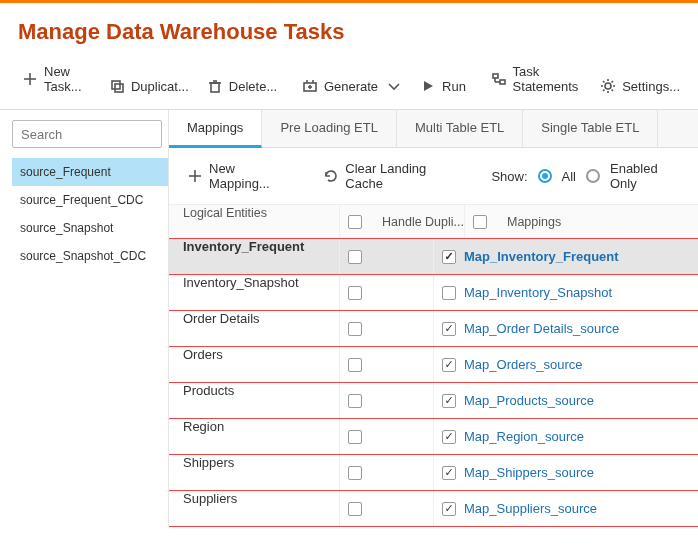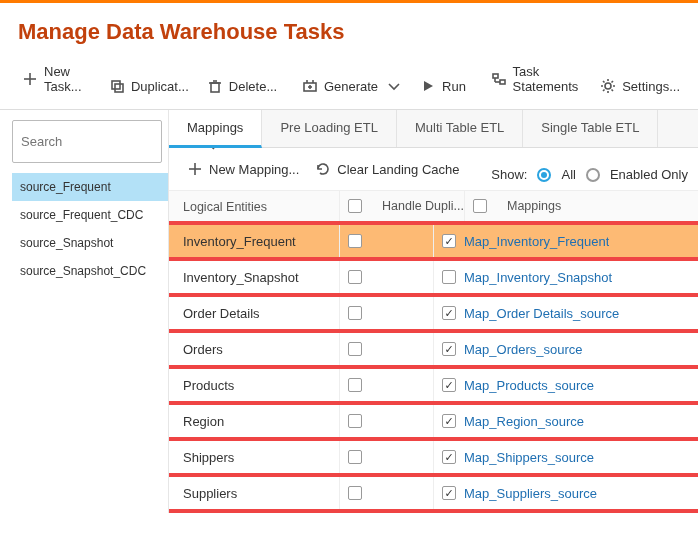--- a/index.html
+++ b/index.html
@@ -44,21 +44,21 @@
   .left-col {
     width: 168px;
     flex: 0 0 168px;
     padding: 10px 0 0 12px;
   }
   .search-wrap {
     display: flex;
     align-items: center;
     border: 1px solid #bbb;
     border-radius: 2px;
-    height: 43px;
+    height: 28px;
     padding: 0 6px;
     margin: 0 6px 10px 0;
     background: #fff;
   }
   .search-wrap input {
     border: none;
     outline: none;
     flex: 1;
     font-size: 13px;
     color: #555;
@@ -96,48 +96,47 @@
   .tab.active {
     color: #333;
     background: #fff;
     border-bottom: 3px solid #2aa3e0;
     margin-bottom: -1px;
     font-weight: 500;
   }
 
   .subbar {
     display: flex;
-    align-items: flex-end;
+    align-items: center;
     padding: 8px 10px;
-    gap: 0;
+    gap: 8px;
     border-bottom: 1px solid #eee;
   }
   .subbar .spacer { flex: 1; }
   .show-group {
     display: flex;
     align-items: center;
     gap: 10px;
     font-size: 13px;
     color: #333;
   }
   .radio {
     width: 14px; height: 14px; border: 2px solid #2aa3e0; border-radius: 50%;
     display: inline-flex; align-items: center; justify-content: center;
   }
   .radio.off { border-color: #999; }
   .radio .dot { width: 6px; height: 6px; background: #2aa3e0; border-radius: 50%; }
 
   .grid-head, .grid-row {
     display: flex;
-    align-items: center;
-    border-bottom: 4px solid #ef4444;
+    border-bottom: 1px solid #ef4444;
   }
   .grid-head { background: #fafafa; color: #555; height: 34px; }
   .grid-row { height: 36px; }
-  .grid-row.highlight { background: #fdba74; }
+  .grid-row.highlight { background: #e5e5e5; font-weight: bold; }
   .col-entity { flex: 0 0 170px; padding-left: 14px; }
   .col-dup { flex: 0 0 94px; display: flex; align-items: center; justify-content: flex-start; padding-left: 8px; border-left: 1px solid #eee; height: 100%; gap: 6px; }
   .col-map { flex: 1; display: flex; align-items: center; padding-left: 8px; border-left: 1px solid #eee; height: 100%; gap: 8px; min-width: 0; }
   .grid-head .col-dup, .grid-head .col-map { gap: 20px; }
   .hdr-label { font-size: 12.5px; color: #555; white-space: nowrap; overflow: hidden; text-overflow: ellipsis; }
   .cbox {
     width: 14px; height: 14px; border: 1px solid #999; border-radius: 2px;
     display: inline-flex; align-items: center; justify-content: center;
     background: #fff; flex-shrink: 0;
   }

